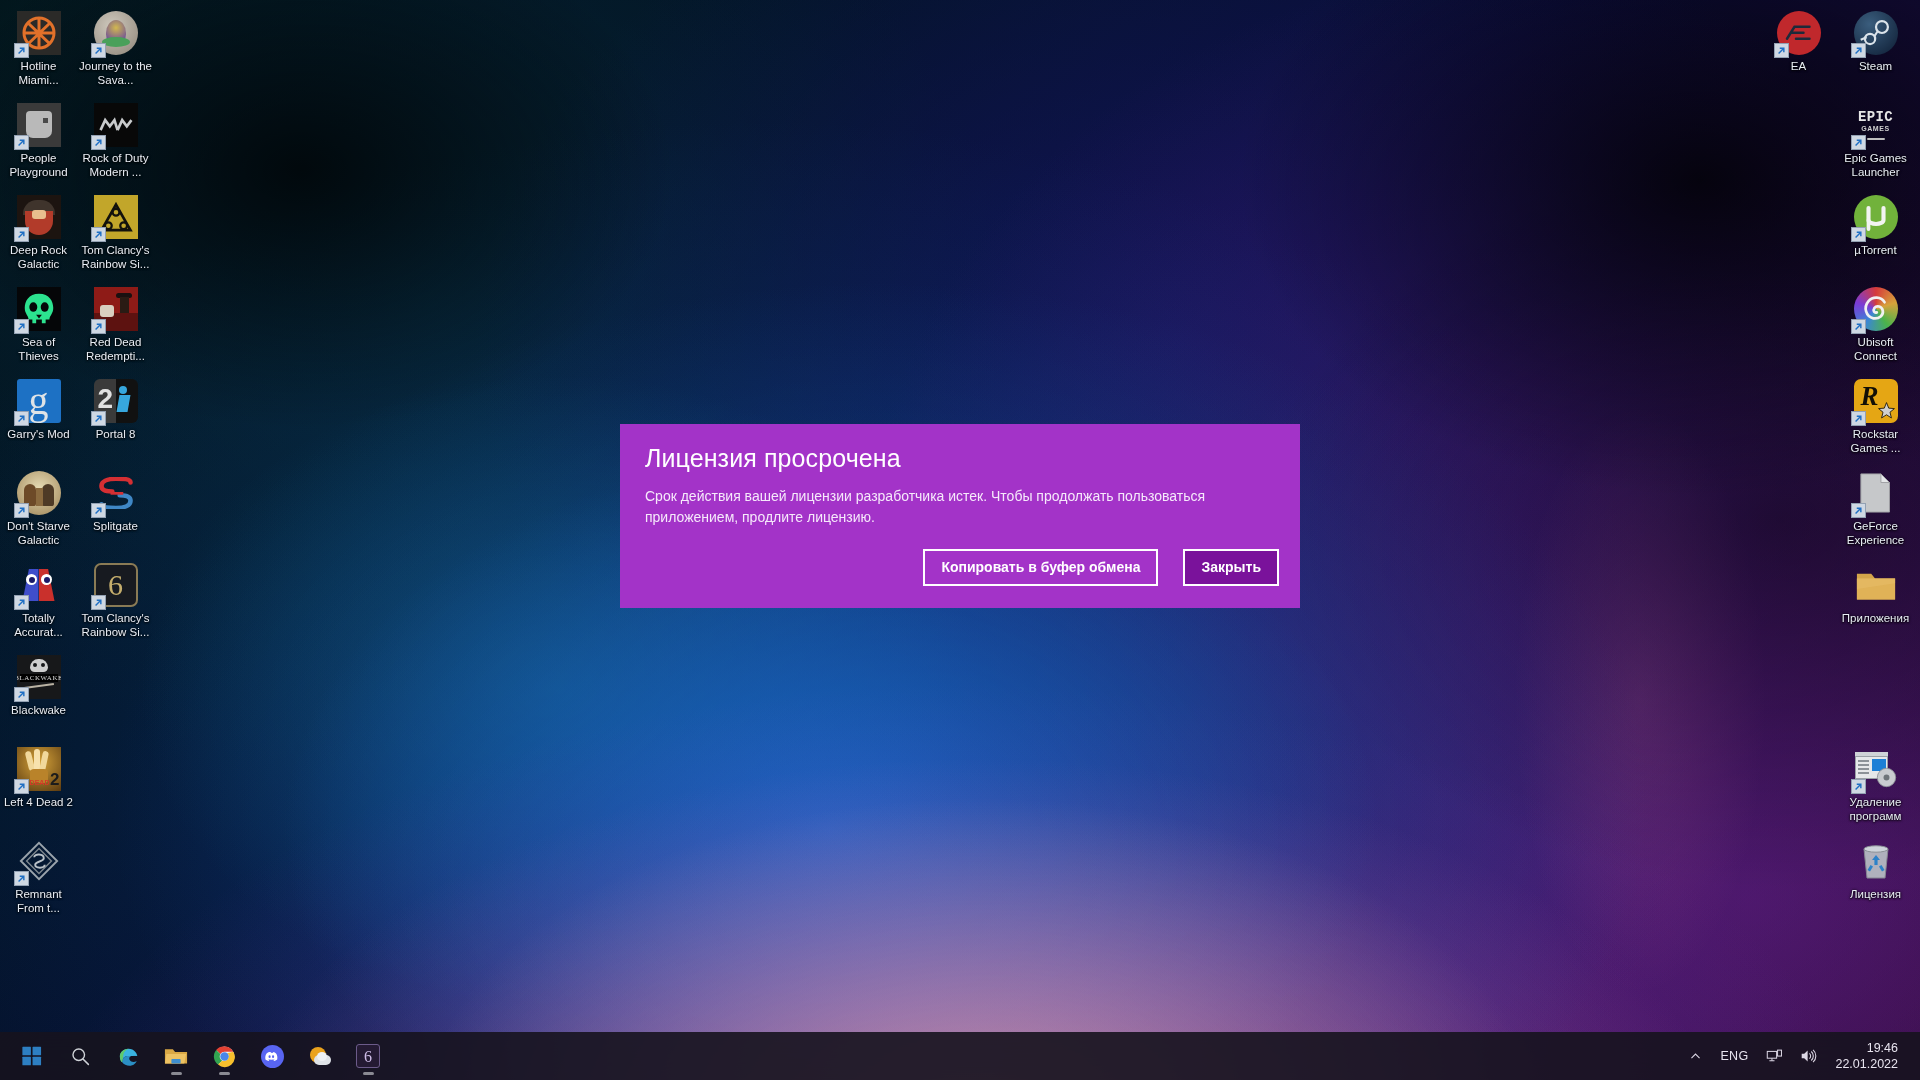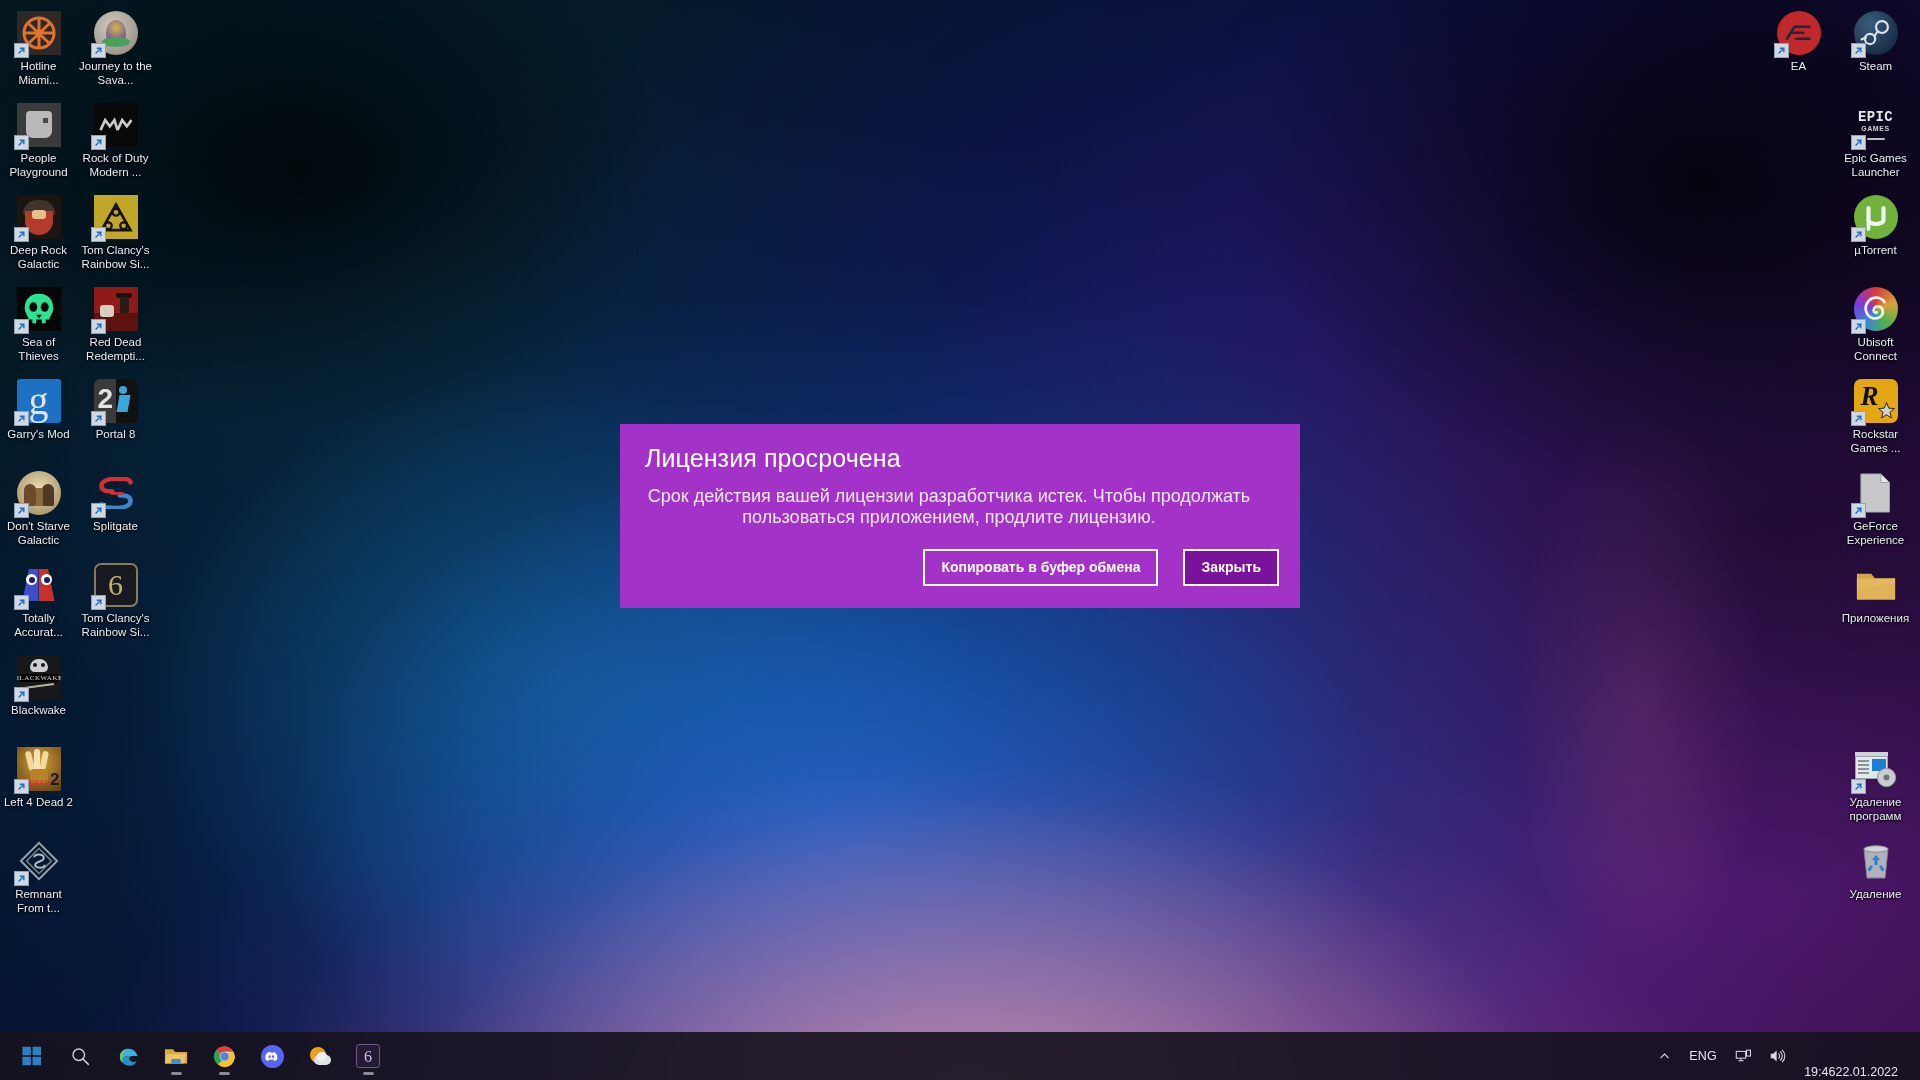--- a/index.html
+++ b/index.html
@@ -131,24 +131,23 @@
     font-size: 25px;
     font-weight: 400;
     color: #ffffff;
     letter-spacing: 0.1px;
   }
   #dlg-body {
     position: absolute;
     left: 25px;
     top: 62px;
     width: 608px;
-    font-size: 18px;
+    font-size: 14px;
     line-height: 21px;
     color: #f6e9fb;
-    text-align: center;
   }
   #dlg-buttons {
     position: absolute;
     right: 21px;
     bottom: 22px;
     display: flex;
     gap: 25px;
     align-items: center;
   }
   .dlg-btn {
@@ -224,20 +223,21 @@
     height: 65px;
     display: flex;
     align-items: center;
     justify-content: center;
     padding: 0 8px;
     cursor: default;
   }
   #tray-lang { font-size: 12.5px; letter-spacing: 0.3px; padding: 0 10px; }
   #tray-clock {
     display: flex;
+    flex-direction: column;
     align-items: flex-end;
     justify-content: center;
     height: 48px;
     padding: 0 14px 0 10px;
     line-height: 16px;
     font-size: 12.5px;
     cursor: default;
   }
   #tray-notify {
     width: 8px;
@@ -802,21 +802,21 @@
       <svg viewBox="0 0 36 40" style="height:40px">
       <path d="M6 8 H30 L27 37 H9 Z" fill="#b9bfc5" opacity="0.92" stroke="#8b9197" stroke-width="1"></path>
       <ellipse cx="18" cy="8" rx="12" ry="3.2" fill="#ced4da" stroke="#8b9197" stroke-width="1"></ellipse>
       <path d="M18 14 L22 19 H19.6 V24 H16.4 V19 H14 Z" fill="#2d82c8"></path>
       <path d="M12.5 24 L9.5 29 L12 30.5 L15 25.5 Z" fill="#2d82c8"></path>
       <path d="M23.5 24 L26.5 29 L24 30.5 L21 25.5 Z" fill="#2d82c8"></path>
               </svg>
             </div>
           </div>
         </div>
-        <div class="label">Удаление</div>
+        <div class="label">Лицензия</div>
       </div>
     </div>
 
   <div id="dialog">
     <div id="dlg-title">Лицензия просрочена</div>
     <div id="dlg-body">Срок действия вашей лицензии разработчика истек. Чтобы продолжать пользоваться приложением, продлите лицензию.</div>
     <div id="dlg-buttons">
       <button class="dlg-btn secondary">Копировать в буфер обмена</button>
       <button class="dlg-btn primary">Закрыть</button>
     </div>

